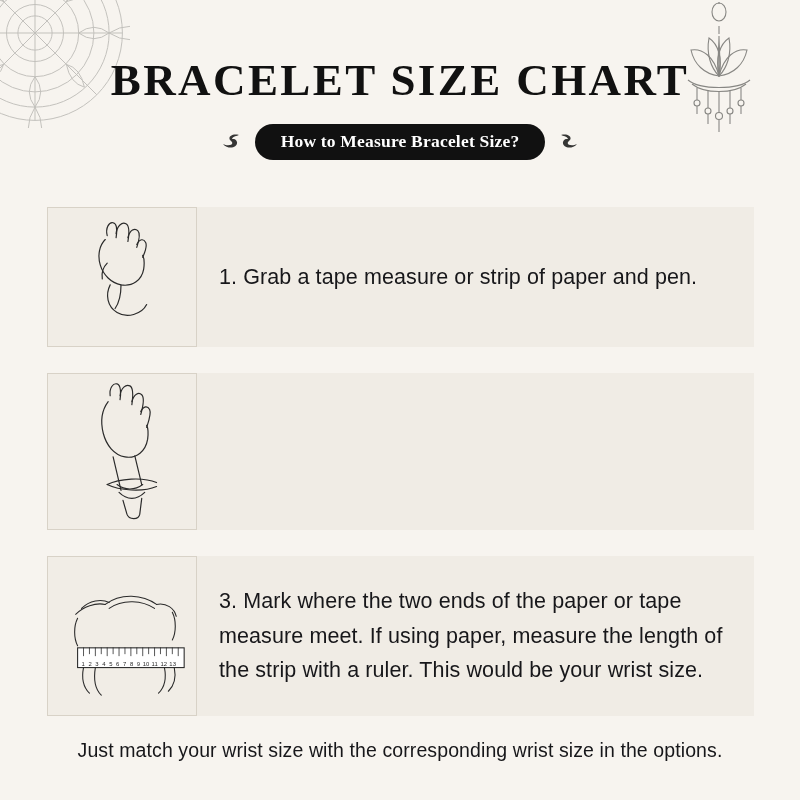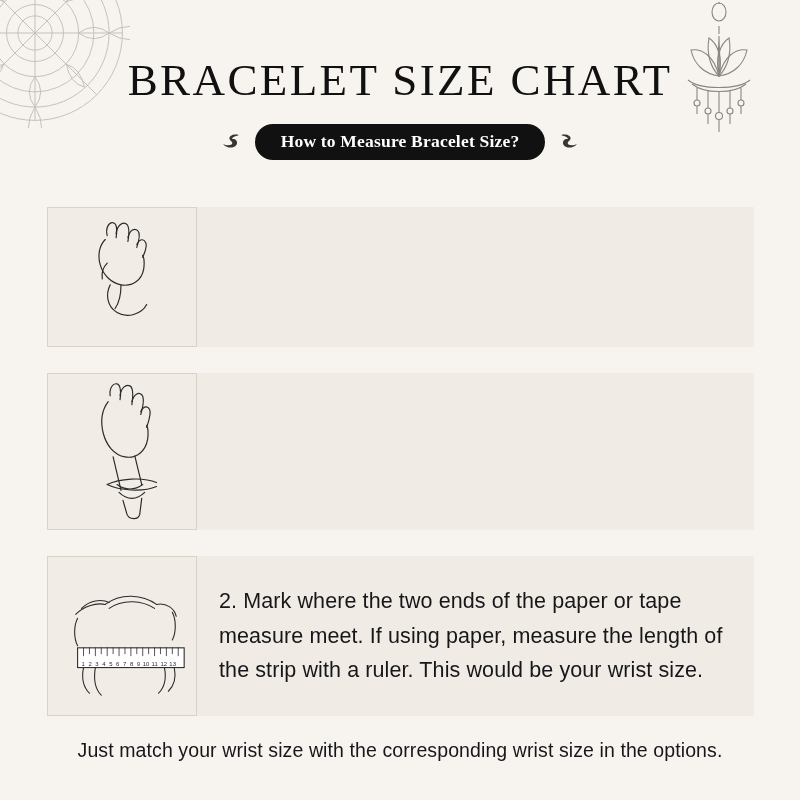--- a/index.html
+++ b/index.html
@@ -48,21 +48,21 @@
   
   .title {
     position: absolute;
     top: 58px;
     left: 0;
     width: 800px;
     text-align: center;
     font-family: "Liberation Serif", serif;
     font-size: 45px;
     letter-spacing: 2.4px;
-    font-weight: 400;
+    font-weight: 700;
     color: #111;
     line-height: 1;
   }
 
   
   .subtitle-row {
     position: absolute;
     top: 124px;
     left: 0;
     width: 800px;
@@ -248,20 +248,21 @@
             <path d="M69 26 C70 18 75 14 79 16 C83 18 82 28 81 34"></path>
             <path d="M81 30 C83 22 88 20 91 23 C94 26 92 34 90 40"></path>
             <path d="M90 37 C93 31 97 31 99 35 C101 39 98 45 96 50"></path>
             <path d="M58 32 C52 38 50 48 53 58 C56 68 64 76 74 78 C86 80 95 73 97 62 C98 55 97 50 96 48"></path>
             <path d="M60 56 C56 60 54 66 55 72"></path>
             <path d="M63 78 C58 88 60 100 70 106 C80 112 95 108 100 98"></path>
             <path d="M74 78 C74 88 72 96 68 102"></path>
           </g>
         </svg>
       </div>
+      <div class="step-text">1. Grab a tape measure or strip of paper and pen.</div>
     </div>
 
     <div class="step step-2">
       <div class="step-img">
         <svg viewBox="0 0 150 157" width="148" height="155">
           <g fill="none" stroke="#2a2a2a" stroke-width="1.2" stroke-linecap="round">
             <path d="M63 22 C62 14 66 9 70 10 C74 11 74 20 73 26"></path>
             <path d="M73 22 C74 14 79 10 83 12 C87 14 86 24 85 31"></path>
             <path d="M85 28 C87 20 92 18 95 21 C98 24 96 34 94 41"></path>
             <path d="M94 38 C97 32 101 32 103 36 C105 40 102 48 100 54"></path>
@@ -313,20 +314,20 @@
               <text x="123" y="110">13</text>
             </g>
 
             <path d="M36 112 C34 122 36 132 42 138"></path>
             <path d="M48 112 C46 124 48 134 54 140"></path>
             <path d="M118 112 C120 122 118 132 112 138"></path>
             <path d="M128 112 C130 122 128 130 122 136"></path>
           </g>
         </svg>
       </div>
-      <div class="step-text">2. Mark where the two ends of the paper or tape measure meet. If using paper, measure the length of the strip with a ruler. This would be your wrist size.</div>
+      <div class="step-text">3. Mark where the two ends of the paper or tape measure meet. If using paper, measure the length of the strip with a ruler. This would be your wrist size.</div>
     </div>
 
   </div>
 
   <div class="footer">Just match your wrist size with the corresponding wrist size in the options.</div>
 
 </div>
 
 </body></html>

